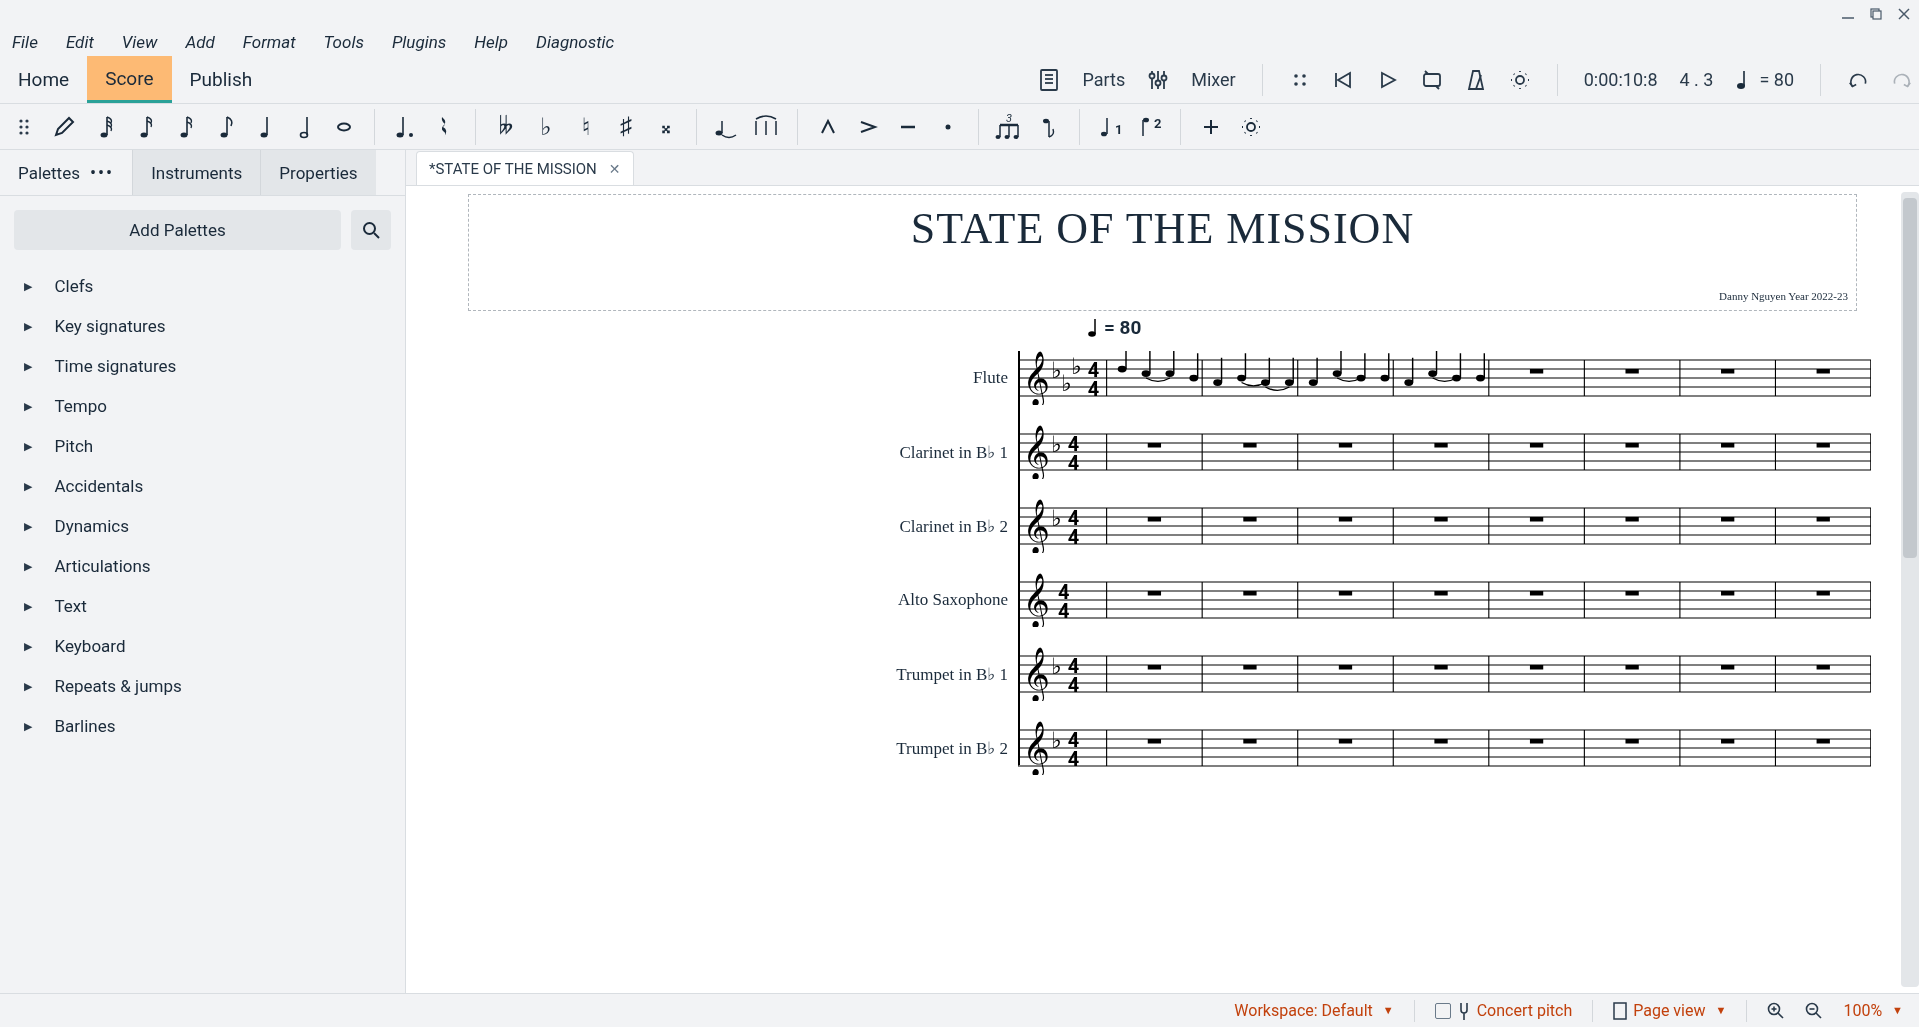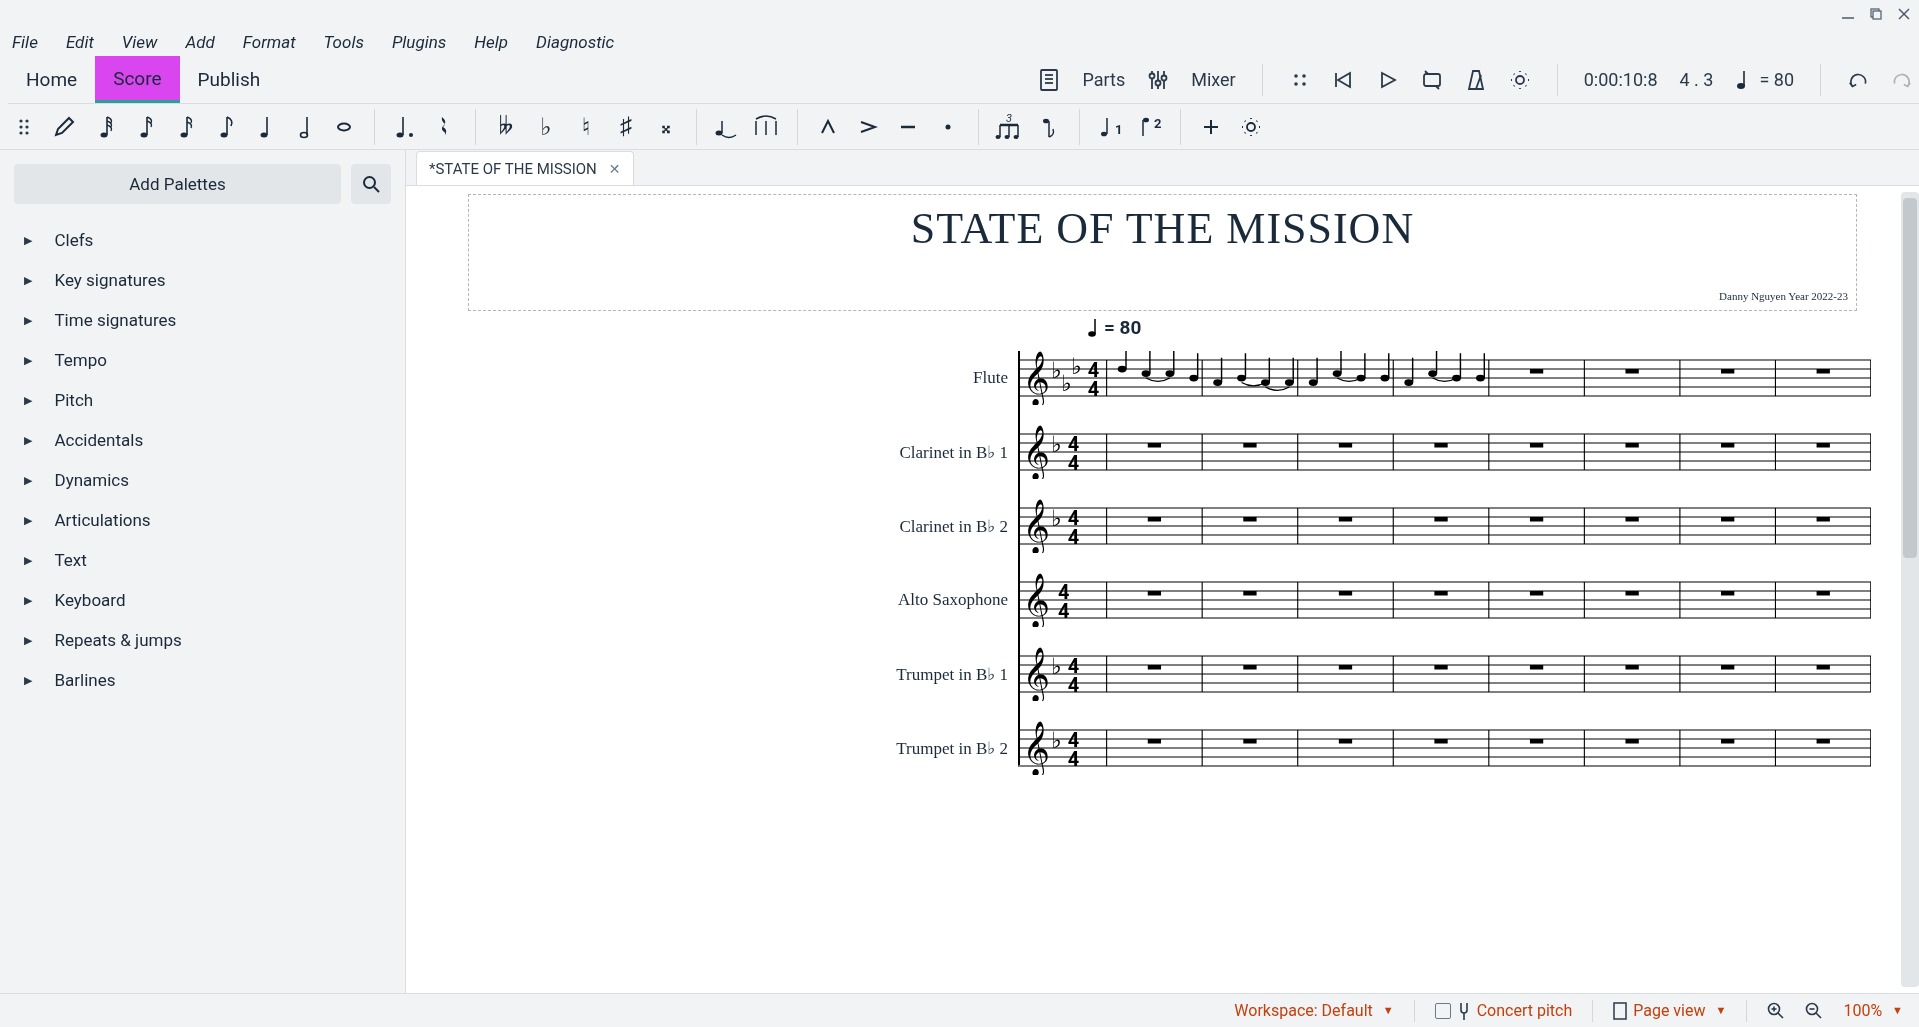--- a/index.html
+++ b/index.html
@@ -1,24 +1,24 @@
 <!DOCTYPE html>
 <html><head>
 <meta charset="utf-8">
 <style>
 * { box-sizing: border-box; margin: 0; padding: 0; font-family: -apple-system, BlinkMacSystemFont, "Segoe UI", Roboto, Arial, sans-serif; }
 html, body { width: 100%; height: 100%; background: #f2f3f5; color: #1a2a3a; overflow: hidden; }
 .titlebar { height: 28px; display: flex; justify-content: flex-end; align-items: center; padding-right: 8px; gap: 14px; }
 .titlebar .win-btn { width: 14px; height: 14px; display: flex; align-items: center; justify-content: center; color: #4a5a6a; cursor: pointer; }
 .menubar { height: 28px; display: flex; align-items: center; gap: 28px; padding-left: 12px; font-size: 17px; color: #1a2a3a; font-style: italic; }
 .menubar span { cursor: pointer; }
-.main-tabs-row { height: 48px; display: flex; align-items: center; border-bottom: 1px solid #d9dde1; margin-left: 8px; }
+.main-tabs-row { height: 48px; display: flex; align-items: center; border-bottom: 1px solid #d9dde1; }
 .main-tabs-left { display: flex; align-items: center; height: 100%; }
 .main-tab { height: 100%; padding: 0 18px; display: flex; align-items: center; font-size: 19px; color: #1a2a3a; cursor: pointer; }
-.main-tab.active { background: #d946ef; border-bottom: 3px solid #2aa198; }
+.main-tab.active { background: #fdba74; border-bottom: 3px solid #2aa198; }
 .main-tabs-right { margin-left: auto; display: flex; align-items: center; gap: 22px; padding-right: 6px; font-size: 18px; color: #2a3a4a; }
 .rtb-group { display: flex; align-items: center; gap: 12px; }
 .rtb-icon { width: 22px; height: 22px; display: inline-flex; align-items: center; justify-content: center; cursor: pointer; }
 .rtb-sep { width: 1px; height: 32px; background: #d3d7db; margin: 0 4px; }
 .note-toolbar { height: 46px; display: flex; align-items: center; border-bottom: 1px solid #d9dde1; background: #f2f3f5; padding: 0 6px; gap: 4px; }
 .nt-sep { width: 1px; height: 36px; background: #d3d7db; margin: 0 8px; }
 .nt-btn { width: 36px; height: 36px; display: flex; align-items: center; justify-content: center; cursor: pointer; color: #1a2a3a; }
 .nt-btn svg { display: block; }
 .body-row { display: flex; height: calc(100% - 28px - 28px - 48px - 46px - 34px); }
 .left-panel { width: 406px; background: #f2f3f5; border-right: 1px solid #d9dde1; display: flex; flex-direction: column; }
@@ -345,20 +345,28 @@
       <svg width="22" height="22" fill="none" stroke="#1a2a3a" stroke-width="1.8">
         <circle cx="11" cy="11" r="4"></circle>
         <path d="M11 3v-1M11 20v-1M3 11h-1M20 11h-1M5.5 5.5l-.7-.7M17.2 17.2l-.7-.7M5.5 16.5l-.7.7M17.2 4.8l-.7.7"></path>
       </svg>
     </span>
 </div>
 
 <div class="body-row">
 
   <div class="left-panel">
+    <div class="side-tabs">
+      <div class="side-tab first">
+        <span>Palettes</span>
+        <span class="side-dots">•••</span>
+      </div>
+      <div class="side-tab other">Instruments</div>
+      <div class="side-tab other">Properties</div>
+    </div>
     <div class="add-row">
       <div class="add-pal-btn">Add Palettes</div>
       <div class="search-btn">
           <svg width="18" height="18" fill="none" stroke="#1a2a3a" stroke-width="2">
             <circle cx="7.5" cy="7.5" r="5.5"></circle>
             <line x1="12" y1="12" x2="17" y2="17"></line>
           </svg>
         </div>
     </div>
     <div class="pal-list" id="pal-list">

